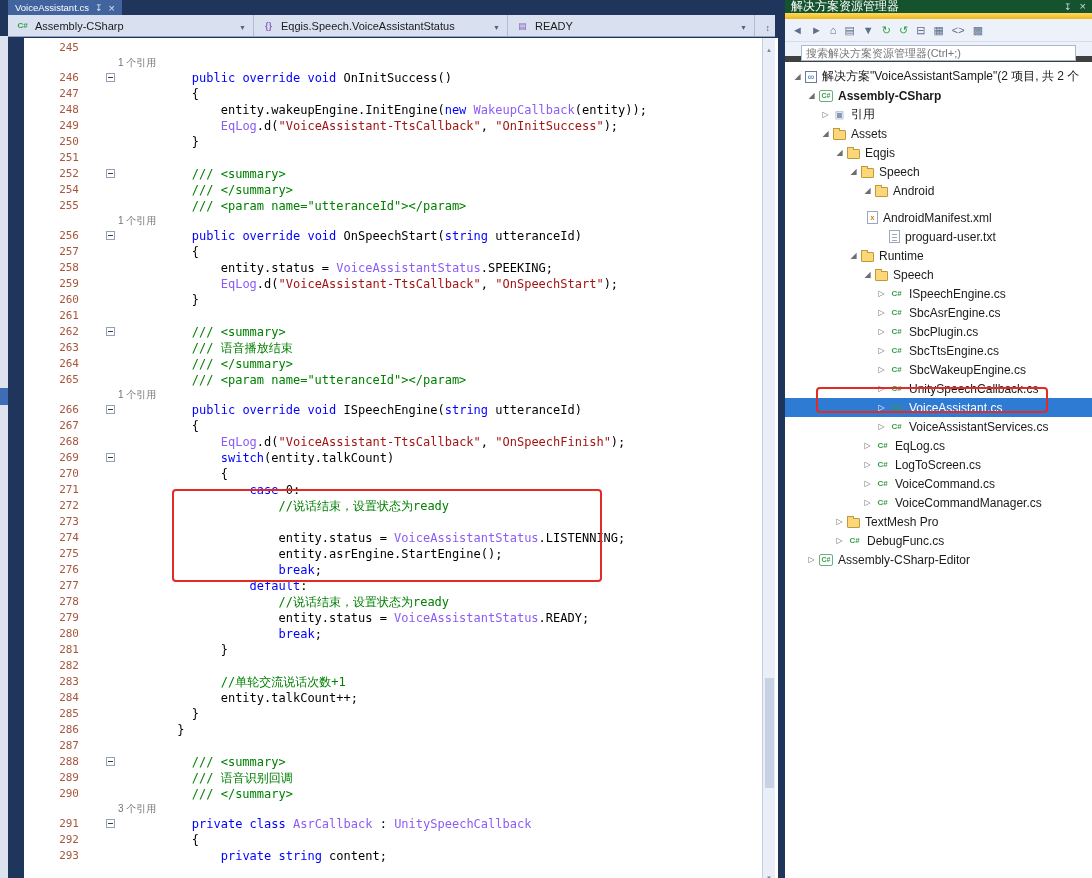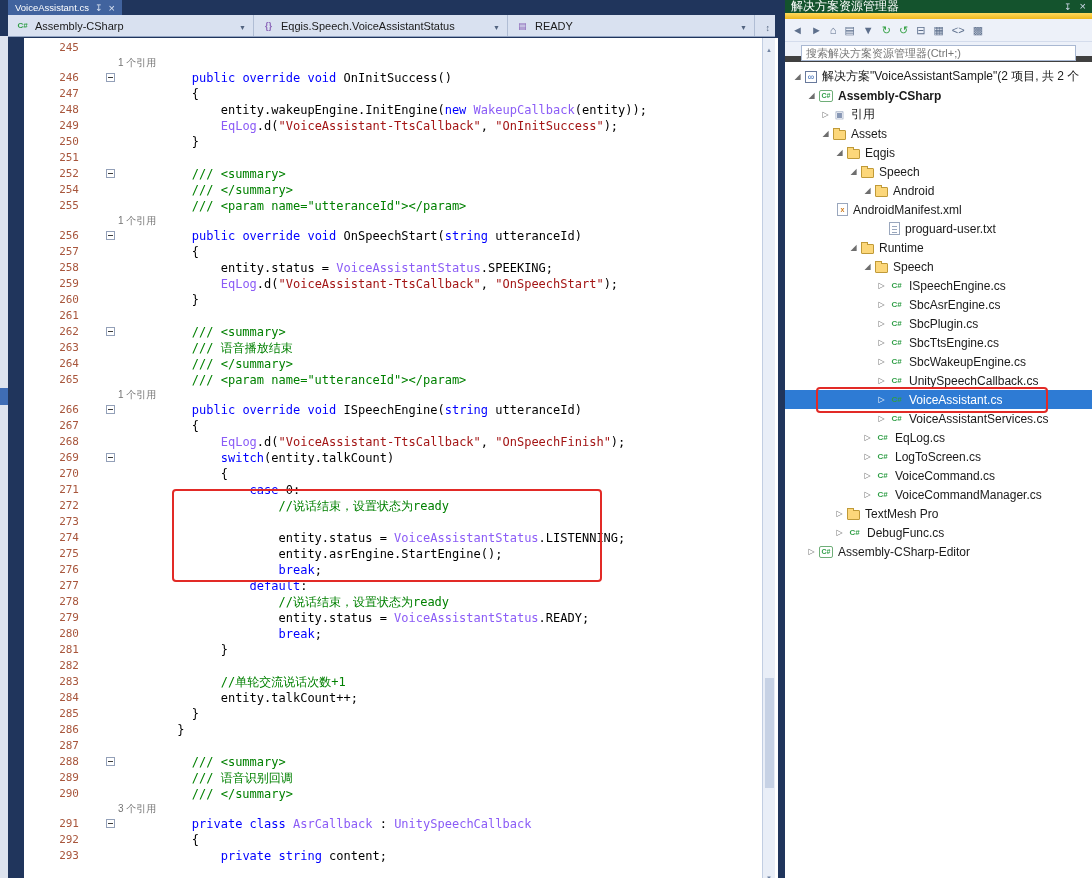--- a/index.html
+++ b/index.html
@@ -438,21 +438,21 @@
       <div class="trow" style="padding-left: 62px;">
         <span class="arrow">◢</span>
         <span class="ico ico-folder"></span>
         <span class="tlabel">Speech</span>
       </div>
       <div class="trow" style="padding-left: 76px;">
         <span class="arrow">◢</span>
         <span class="ico ico-folder"></span>
         <span class="tlabel">Android</span>
       </div>
-      <div class="trow" style="padding-left: 38px;">
+      <div class="trow" style="padding-left: 68px; margin-top: 8px;">
         <span class="arrow"></span>
         <span class="ico ico-xml">x</span>
         <span class="tlabel">AndroidManifest.xml</span>
       </div>
       <div class="trow" style="padding-left: 90px;">
         <span class="arrow"></span>
         <span class="ico ico-txt"></span>
         <span class="tlabel">proguard-user.txt</span>
       </div>
       <div class="trow" style="padding-left: 62px;">

